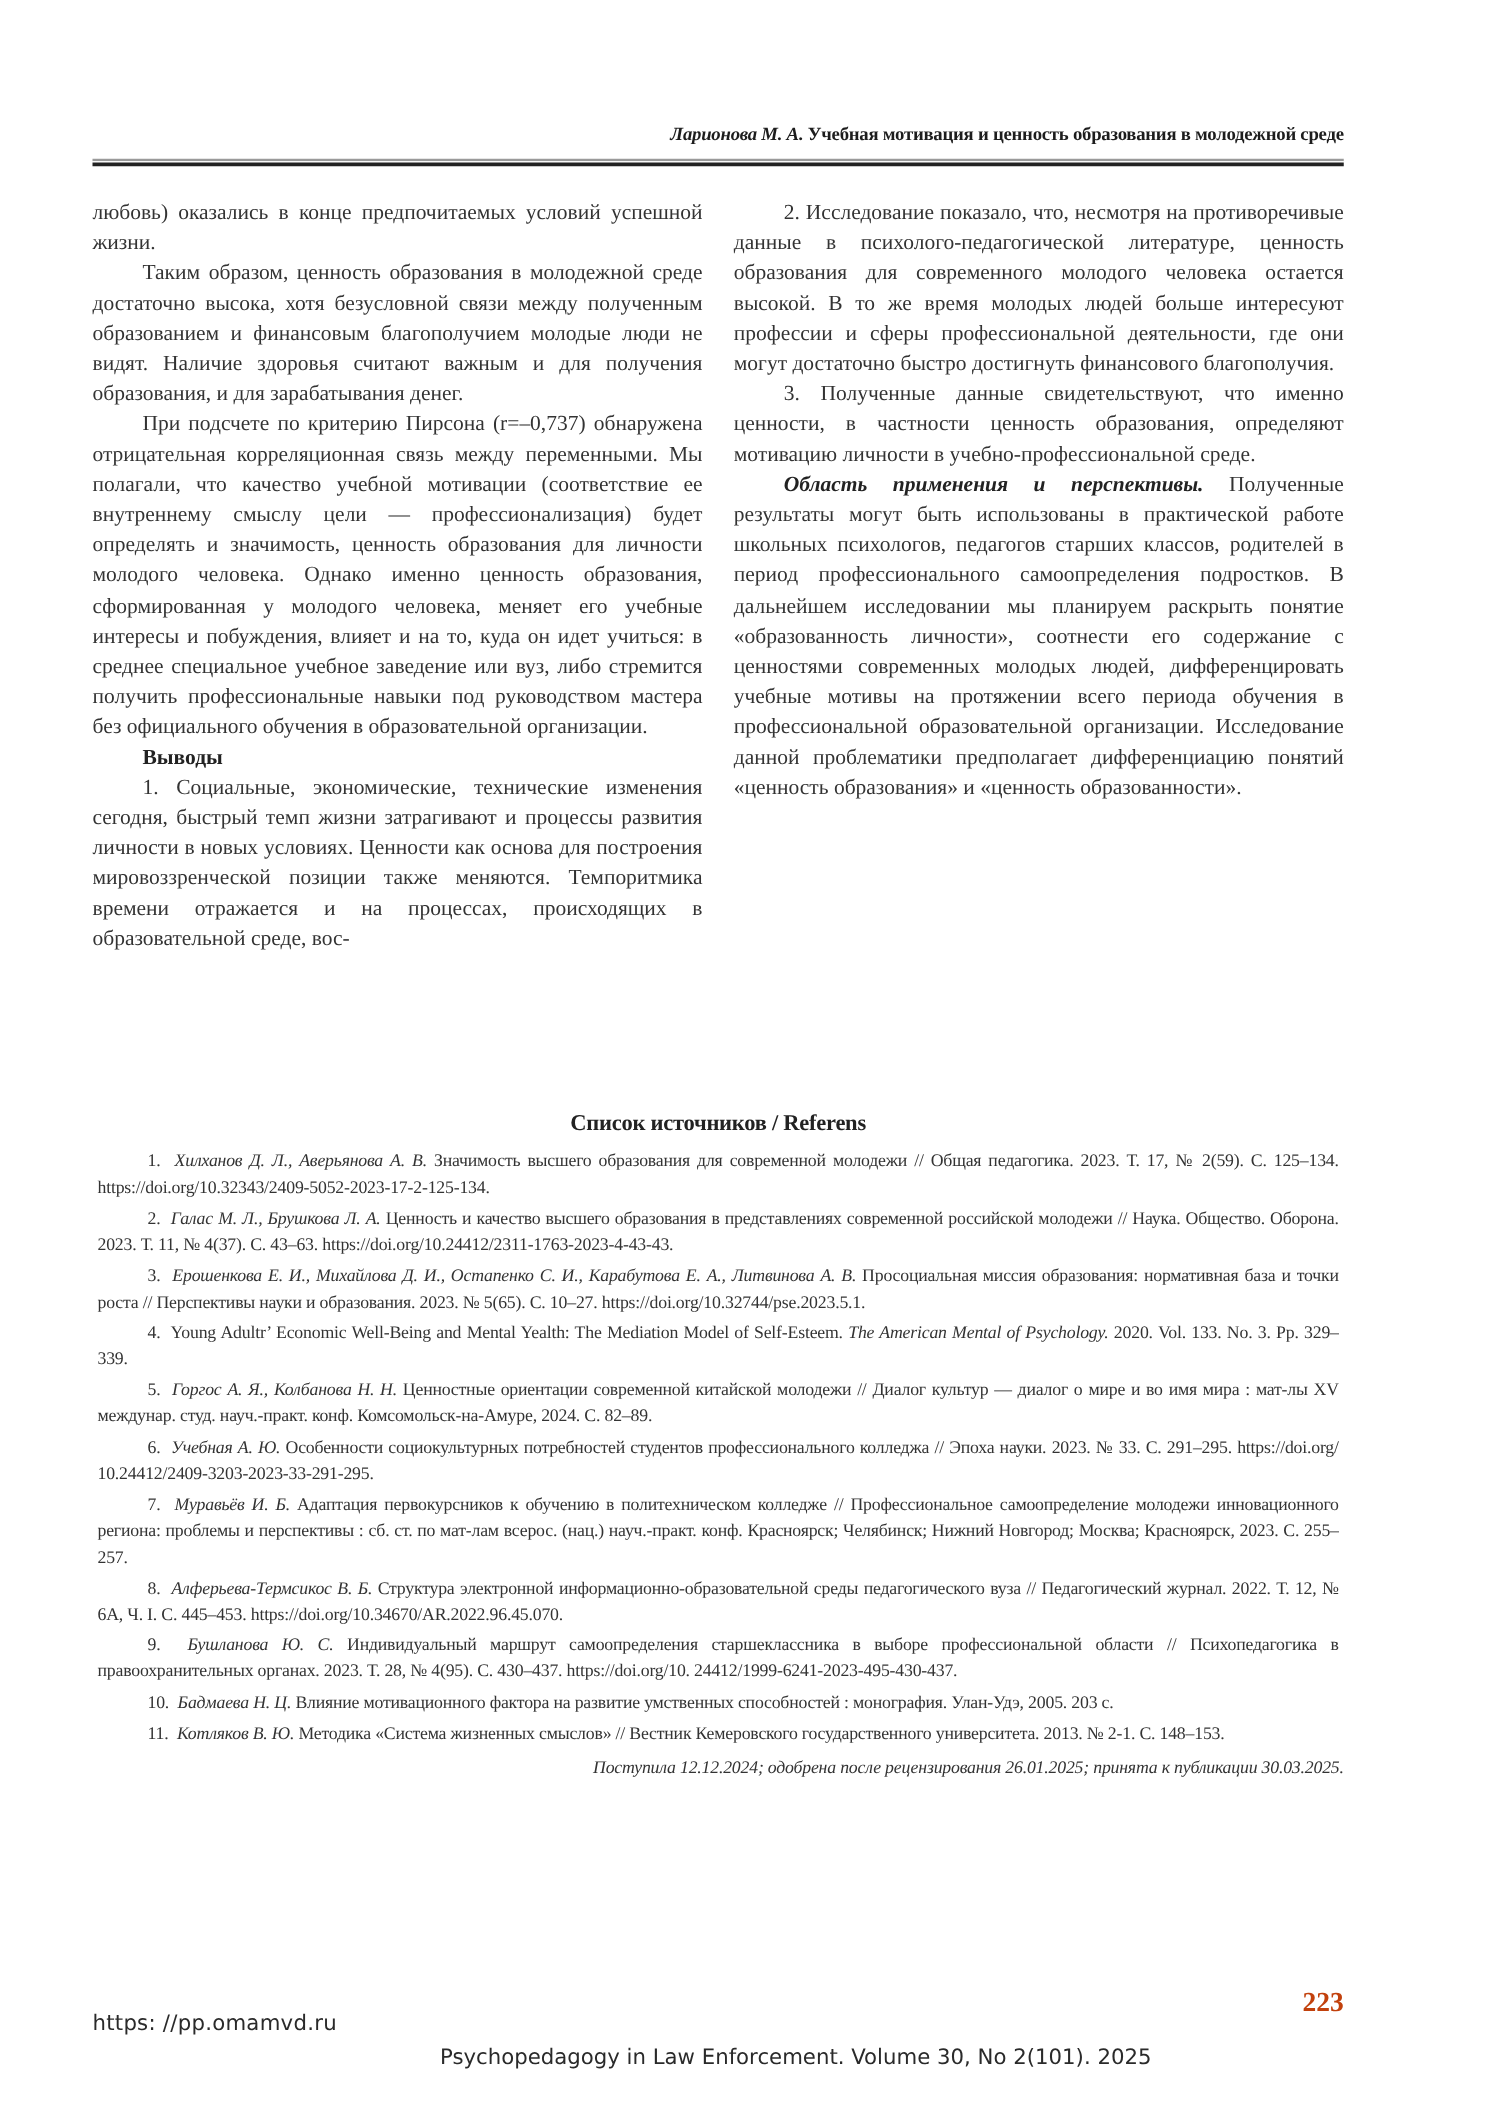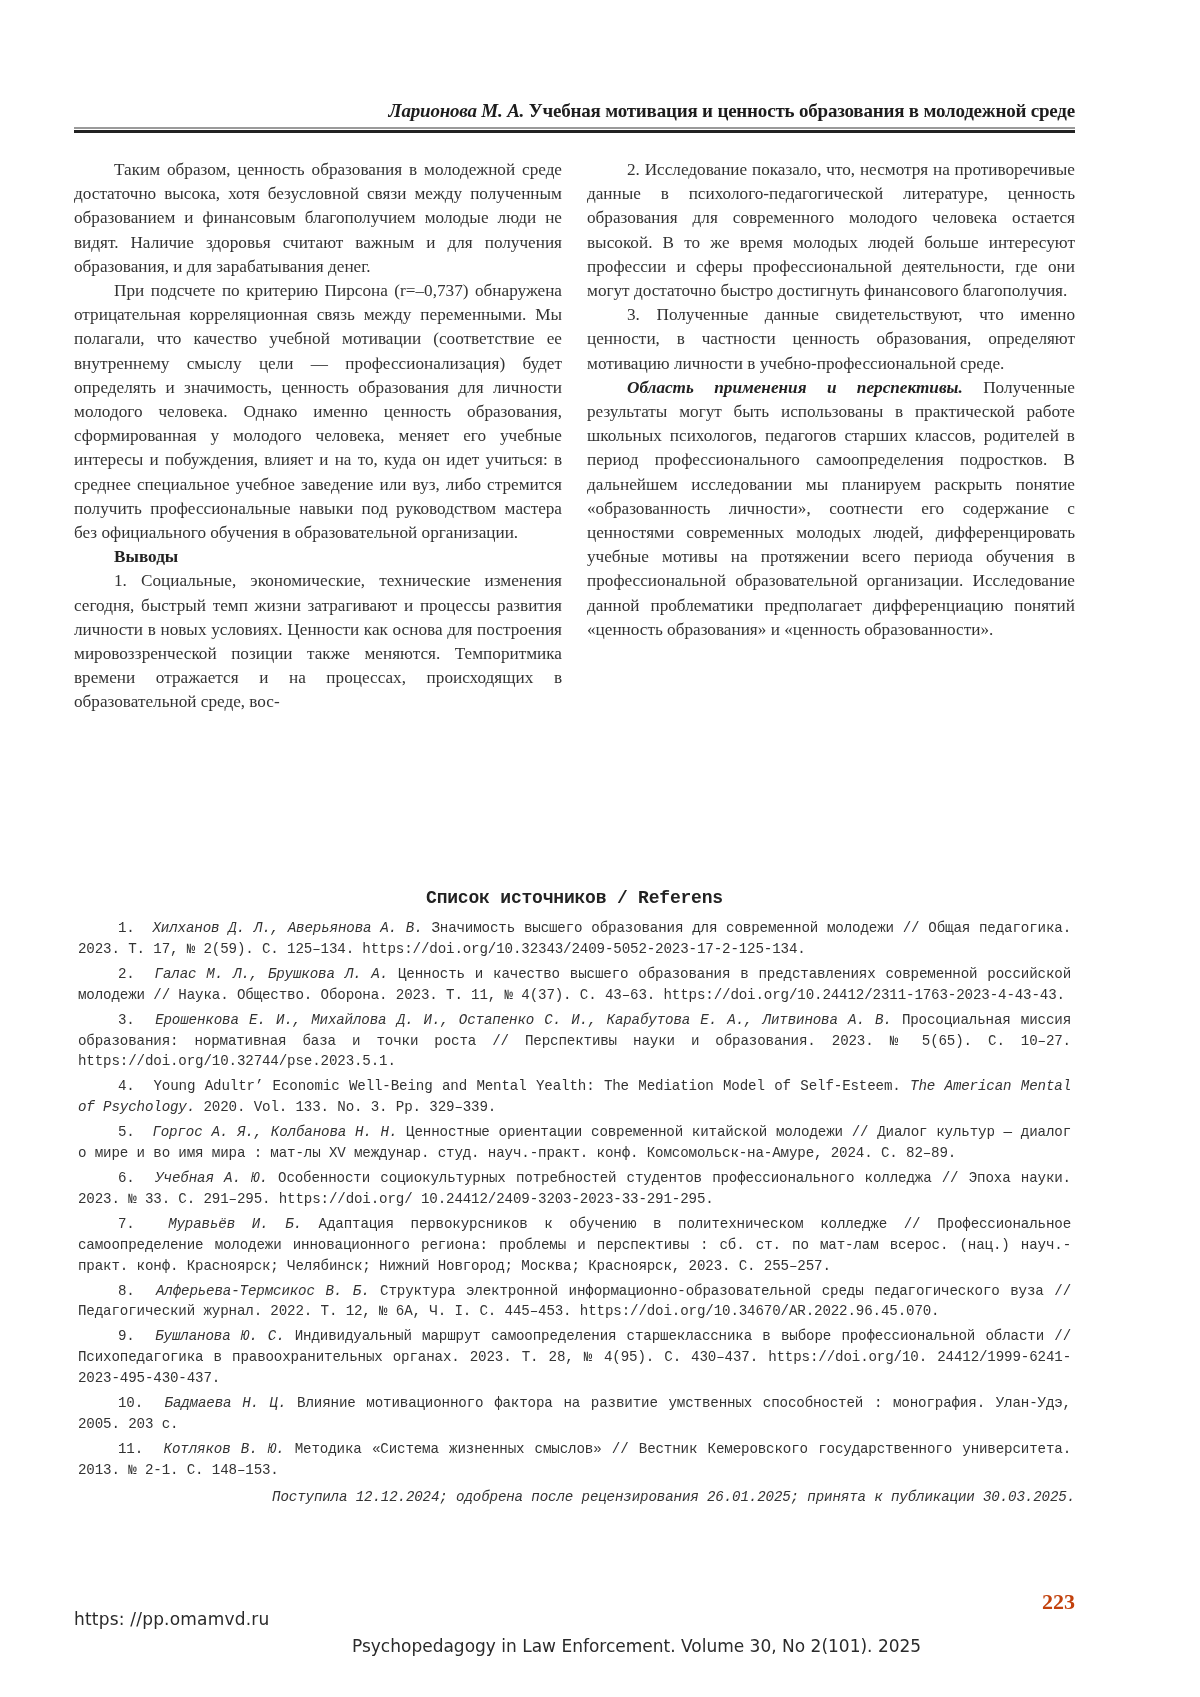--- a/index.html
+++ b/index.html
@@ -1,36 +1,36 @@
 <!DOCTYPE html>
 <html><head>
 <meta charset="utf-8">
 <style>
   html, body { margin: 0; padding: 0; background: #ffffff; }
   body { width: 1200px; height: 1697px; position: relative; color: #2a2a2a; overflow: hidden; }
   .page { position: absolute; left: 74px; top: 0; width: 1001px; height: 1697px; }
   .running-head {
     position: absolute; top: 100px; right: 0;
-    font-family: "Liberation Serif", serif; font-weight: bold; font-size: 19px; color: #1d1d1d;
+    font-family: "Liberation Serif", serif; font-weight: bold; font-size: 15px; color: #1d1d1d;
     letter-spacing: -0.2px; white-space: nowrap;
   }
   .running-head .author { font-style: italic; }
   .rule { position: absolute; left: 0; width: 1001px; top: 127px; }
   .rule .thin { height: 2px; background: #9a9a9a; }
   .rule .gap { height: 1px; background: #fff; }
   .rule .thick { height: 3px; background: #222; }
 
   .columns { position: absolute; top: 158px; left: 0; width: 1001px; display: flex; justify-content: space-between; }
   .col { width: 488px; font-family: "Liberation Serif", serif; font-size: 17.2px; line-height: 24.2px; color: #333; text-align: justify; }
   .col p { margin: 0; }
   .col p.indent { text-indent: 40px; }
   .col .heading { font-weight: bold; color: #222; text-indent: 40px; }
   .col .lead { font-weight: bold; font-style: italic; color: #222; }
 
-  .refs { position: absolute; top: 888px; left: 0; width: 1001px; font-family: Liberation Mono, monospace; color: #333; }
+  .refs { position: absolute; top: 888px; left: 0; width: 1001px; font-family: Liberation Serif, serif; color: #333; }
   .refs-title { text-align: center; font-weight: bold; font-size: 18px; color: #222; margin-bottom: 10px; letter-spacing: -0.2px; }
   .ref { font-size: 14.2px; line-height: 20.9px; text-indent: 40px; text-align: justify; letter-spacing: -0.15px; margin: 4px; }
   .ref .auth, .ref .src-it { font-style: italic; }
   .dates { text-align: right; font-style: italic; font-size: 14.2px; line-height: 20.9px; margin-top: 6px; letter-spacing: -0.15px; }
 
   .footer { position: absolute; top: 1592px; left: 0; width: 1001px; font-family: "DejaVu Sans", sans-serif; color: #2a2a2a; }
   .footer .url { position: absolute; left: 0; font-size: 17px; letter-spacing: 0.2px; margin-top: 17px; }
   .footer .journal { position: absolute; left: 278px; font-size: 17px; margin-top: 44px; }
   .footer .pagenum { position: absolute; right: 0; top: -3px; font-family: Liberation Serif, serif; font-weight: bold; font-size: 22px; color: #c2410c; }
 </style>
@@ -44,20 +44,21 @@
     <span>Учебная мотивация и ценность образования в молодежной среде</span>
   </div>
   <div class="rule">
     <div class="thin"></div>
       <div class="gap"></div>
       <div class="thick"></div>
   </div>
 
   <div class="columns">
     <div class="col" id="left-col">
+      <p>любовь) оказались в конце предпочитаемых условий успешной жизни.</p>
       <p class="indent">Таким образом, ценность образования в молодежной среде достаточно высока, хотя безусловной связи между полученным образованием и финансовым благополучием молодые люди не видят. Наличие здоровья считают важным и для получения образования, и для зарабатывания денег.</p>
       <p class="indent">При подсчете по критерию Пирсона (r=–0,737) обнаружена отрицательная корреляционная связь между переменными. Мы полагали, что качество учебной мотивации (соответствие ее внутреннему смыслу цели — профессионализация) будет определять и значимость, ценность образования для личности молодого человека. Однако именно ценность образования, сформированная у молодого человека, меняет его учебные интересы и побуждения, влияет и на то, куда он идет учиться: в среднее специальное учебное заведение или вуз, либо стремится получить профессиональные навыки под руководством мастера без официального обучения в образовательной организации.</p>
       <p class="heading">Выводы</p>
       <p class="indent">1. Социальные, экономические, технические изменения сегодня, быстрый темп жизни затрагивают и процессы развития личности в новых условиях. Ценности как основа для построения мировоззренческой позиции также меняются. Темпоритмика времени отражается и на процессах, происходящих в образовательной среде, вос-</p>
     </div>
     <div class="col" id="right-col">
       <p class="indent">2. Исследование показало, что, несмотря на противоречивые данные в психолого-педагогической литературе, ценность образования для современного молодого человека остается высокой. В то же время молодых людей больше интересуют профессии и сферы профессиональной деятельности, где они могут достаточно быстро достигнуть финансового благополучия.</p>
       <p class="indent">3. Полученные данные свидетельствуют, что именно ценности, в частности ценность образования, определяют мотивацию личности в учебно-профессиональной среде.</p>
       <p class="indent"><span class="lead">Область применения и перспективы.</span><span> Полученные результаты могут быть использованы в практической работе школьных психологов, педагогов старших классов, родителей в период профессионального самоопределения подростков. В дальнейшем исследовании мы планируем раскрыть понятие «образованность личности», соотнести его содержание с ценностями современных молодых людей, дифференцировать учебные мотивы на протяжении всего периода обучения в профессиональной образовательной организации. Исследование данной проблематики предполагает дифференциацию понятий «ценность образования» и «ценность образованности».</span></p>
     </div>

